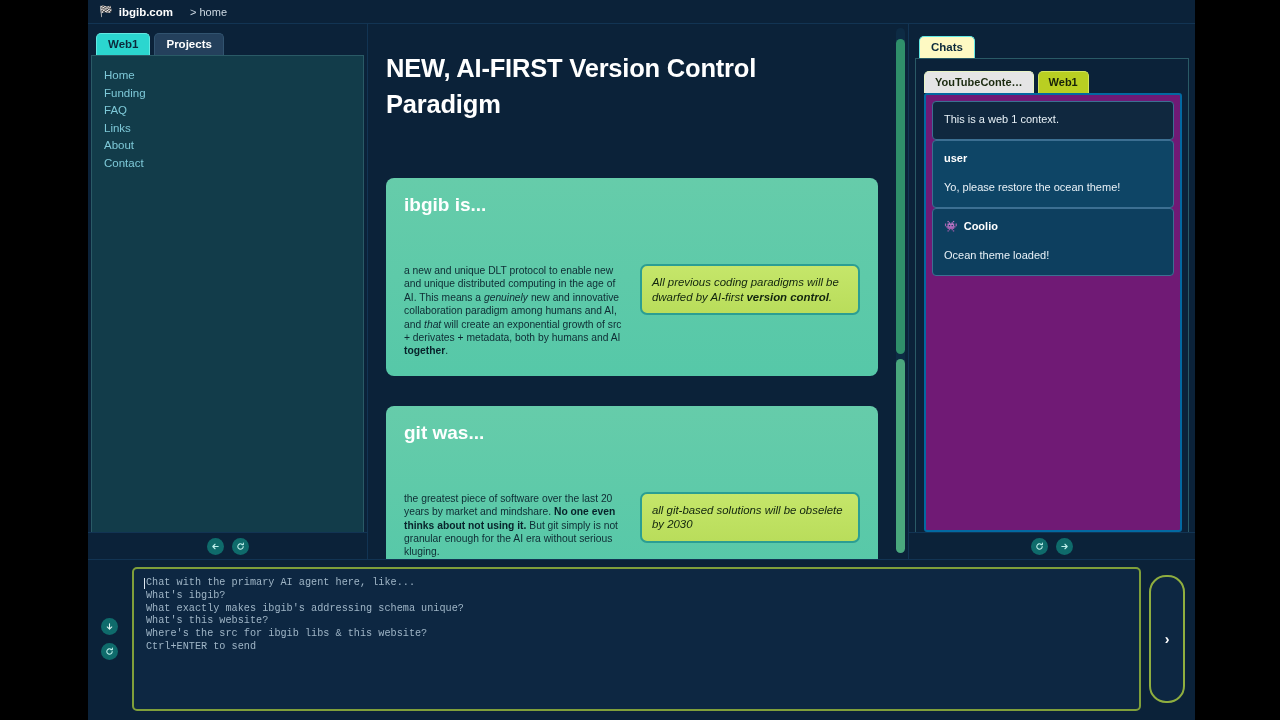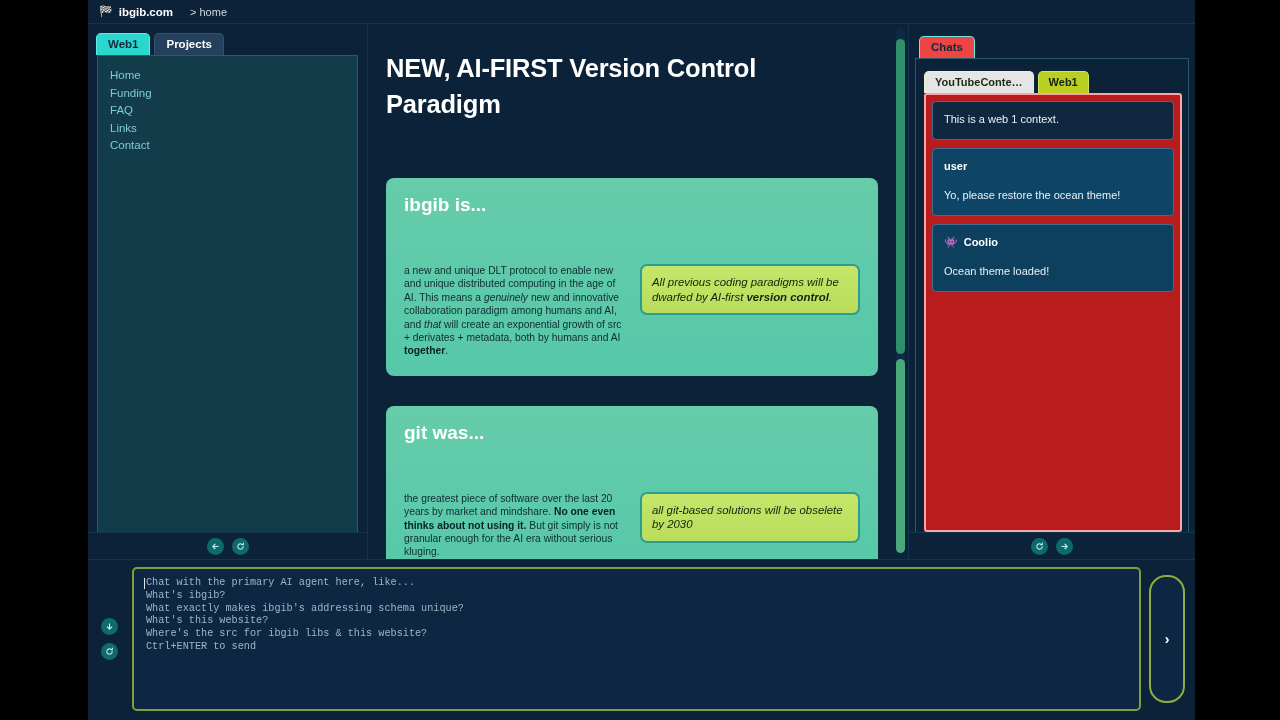--- a/index.html
+++ b/index.html
@@ -33,21 +33,21 @@
   }
   .tabrow{display:flex;align-items:flex-end;gap:4px;height:26px;padding:5px 0 0 8px;background:#0b2239;}
   .tab{
     font-size:11.5px;font-weight:bold;padding:4px 11px 4px;border-radius:5px 5px 0 0;
     line-height:13px;white-space:nowrap;
   }
   .tab.web1{background:#2bd6cf;color:#0c2a3c;border:1px solid #63e8e2;border-bottom:none;}
   .tab.projects{background:#24405c;color:#ffffff;border:1px solid #31536f;border-bottom:none;}
   .left-body{
     flex:1 1 auto;background:#123c4a;border:1px solid #2a5a66;border-bottom:none;
-    margin:0 9px;padding:11px 0 0 12px;min-height:0;overflow:hidden;
+    margin:0 3px;padding:11px 0 0 12px;min-height:0;overflow:hidden;
   }
   .navlink{
     display:block;color:#7ec9d8;font-size:11.5px;line-height:17.6px;text-decoration:none;
   }
   .left-footer{
     height:26px;flex:0 0 26px;background:#0b2239;display:flex;align-items:center;
     justify-content:center;gap:8px;border-top:1px solid #123453;
   }
 
   .circ-btn{
@@ -99,32 +99,32 @@
     position:absolute;left:0;top:63%;width:9px;bottom:0;
     background:#4aa87d;border-radius:5px;
   }
 
   
   .right-panel{
     width:286px;flex:0 0 286px;display:flex;flex-direction:column;min-height:0;
     background:#0b2239;border-left:1px solid #123453;
   }
   .right-tabrow{display:flex;align-items:flex-end;height:28px;padding:6px 0 0 10px;}
-  .tab.chats{background:#ef4444;color:#0c2a3c;border:1px solid #63e8e2;border-bottom:none;}
+  .tab.chats{background:#fef9c3;color:#0c2a3c;border:1px solid #63e8e2;border-bottom:none;}
   .chat-area{
     flex:1 1 auto;margin:0 6px;border:1px solid #2a5a66;border-bottom:none;
     display:flex;flex-direction:column;min-height:0;background:#0b2239;
   }
   .chat-tabrow{display:flex;align-items:flex-end;gap:4px;padding:6px 0 0 8px;height:28px;}
   .ctab{font-size:11px;font-weight:bold;padding:4px 10px;border-radius:5px 5px 0 0;line-height:13px;white-space:nowrap;}
   .ctab.inactive{background:#e5e5e5;color:#1b2a10;border:1px solid #e9f5c4;border-bottom:none;}
   .ctab.active{background:#b9cf22;color:#16210a;border:1px solid #d3e55c;border-bottom:none;}
   .chat-list{
-    flex:1 1 auto;margin:0 6px 0 8px;border:2px solid #fca5a5;border-radius:3px;
-    background:#b91c1c;padding:6px;display:flex;flex-direction:column;gap:8px;
+    flex:1 1 auto;margin:0 6px 0 8px;border:2px solid #0369a1;border-radius:3px;
+    background:#701a75;padding:6px;display:flex;flex-direction:column;
     min-height:0;overflow:hidden;
   }
   .msg{
     border:1px solid #3c6f92;border-radius:4px;padding:10px 11px 12px;
     font-size:11px;line-height:15px;color:#e8f1f7;
   }
   .msg.sys{background:#10283f;}
   .msg.user{background:#0e4566;}
   .msg.bot{background:#0d3f5f;}
   .msg-author{font-weight:bold;font-size:11px;color:#ffffff;margin-bottom:14px;display:flex;align-items:center;gap:6px;}
@@ -174,20 +174,21 @@
     <div class="left-panel">
       <div class="tabrow">
         <div class="tab web1">Web1</div>
         <div class="tab projects">Projects</div>
       </div>
       <div class="left-body">
         <a class="navlink" href="#">Home</a>
         <a class="navlink" href="#">Funding</a>
         <a class="navlink" href="#">FAQ</a>
         <a class="navlink" href="#">Links</a>
+        <a class="navlink" href="#">About</a>
         <a class="navlink" href="#">Contact</a>
       </div>
       <div class="left-footer">
         <div class="circ-btn">
           <svg width="9" height="9" viewBox="0 0 10 10">
             <path d="M8 5H2M4.5 2.5L2 5l2.5 2.5" fill="none" stroke="#bff0ec" stroke-width="1.2" stroke-linecap="round" stroke-linejoin="round"></path>
           </svg>
         </div>
         <div class="circ-btn">
           <svg width="9" height="9" viewBox="0 0 10 10">

